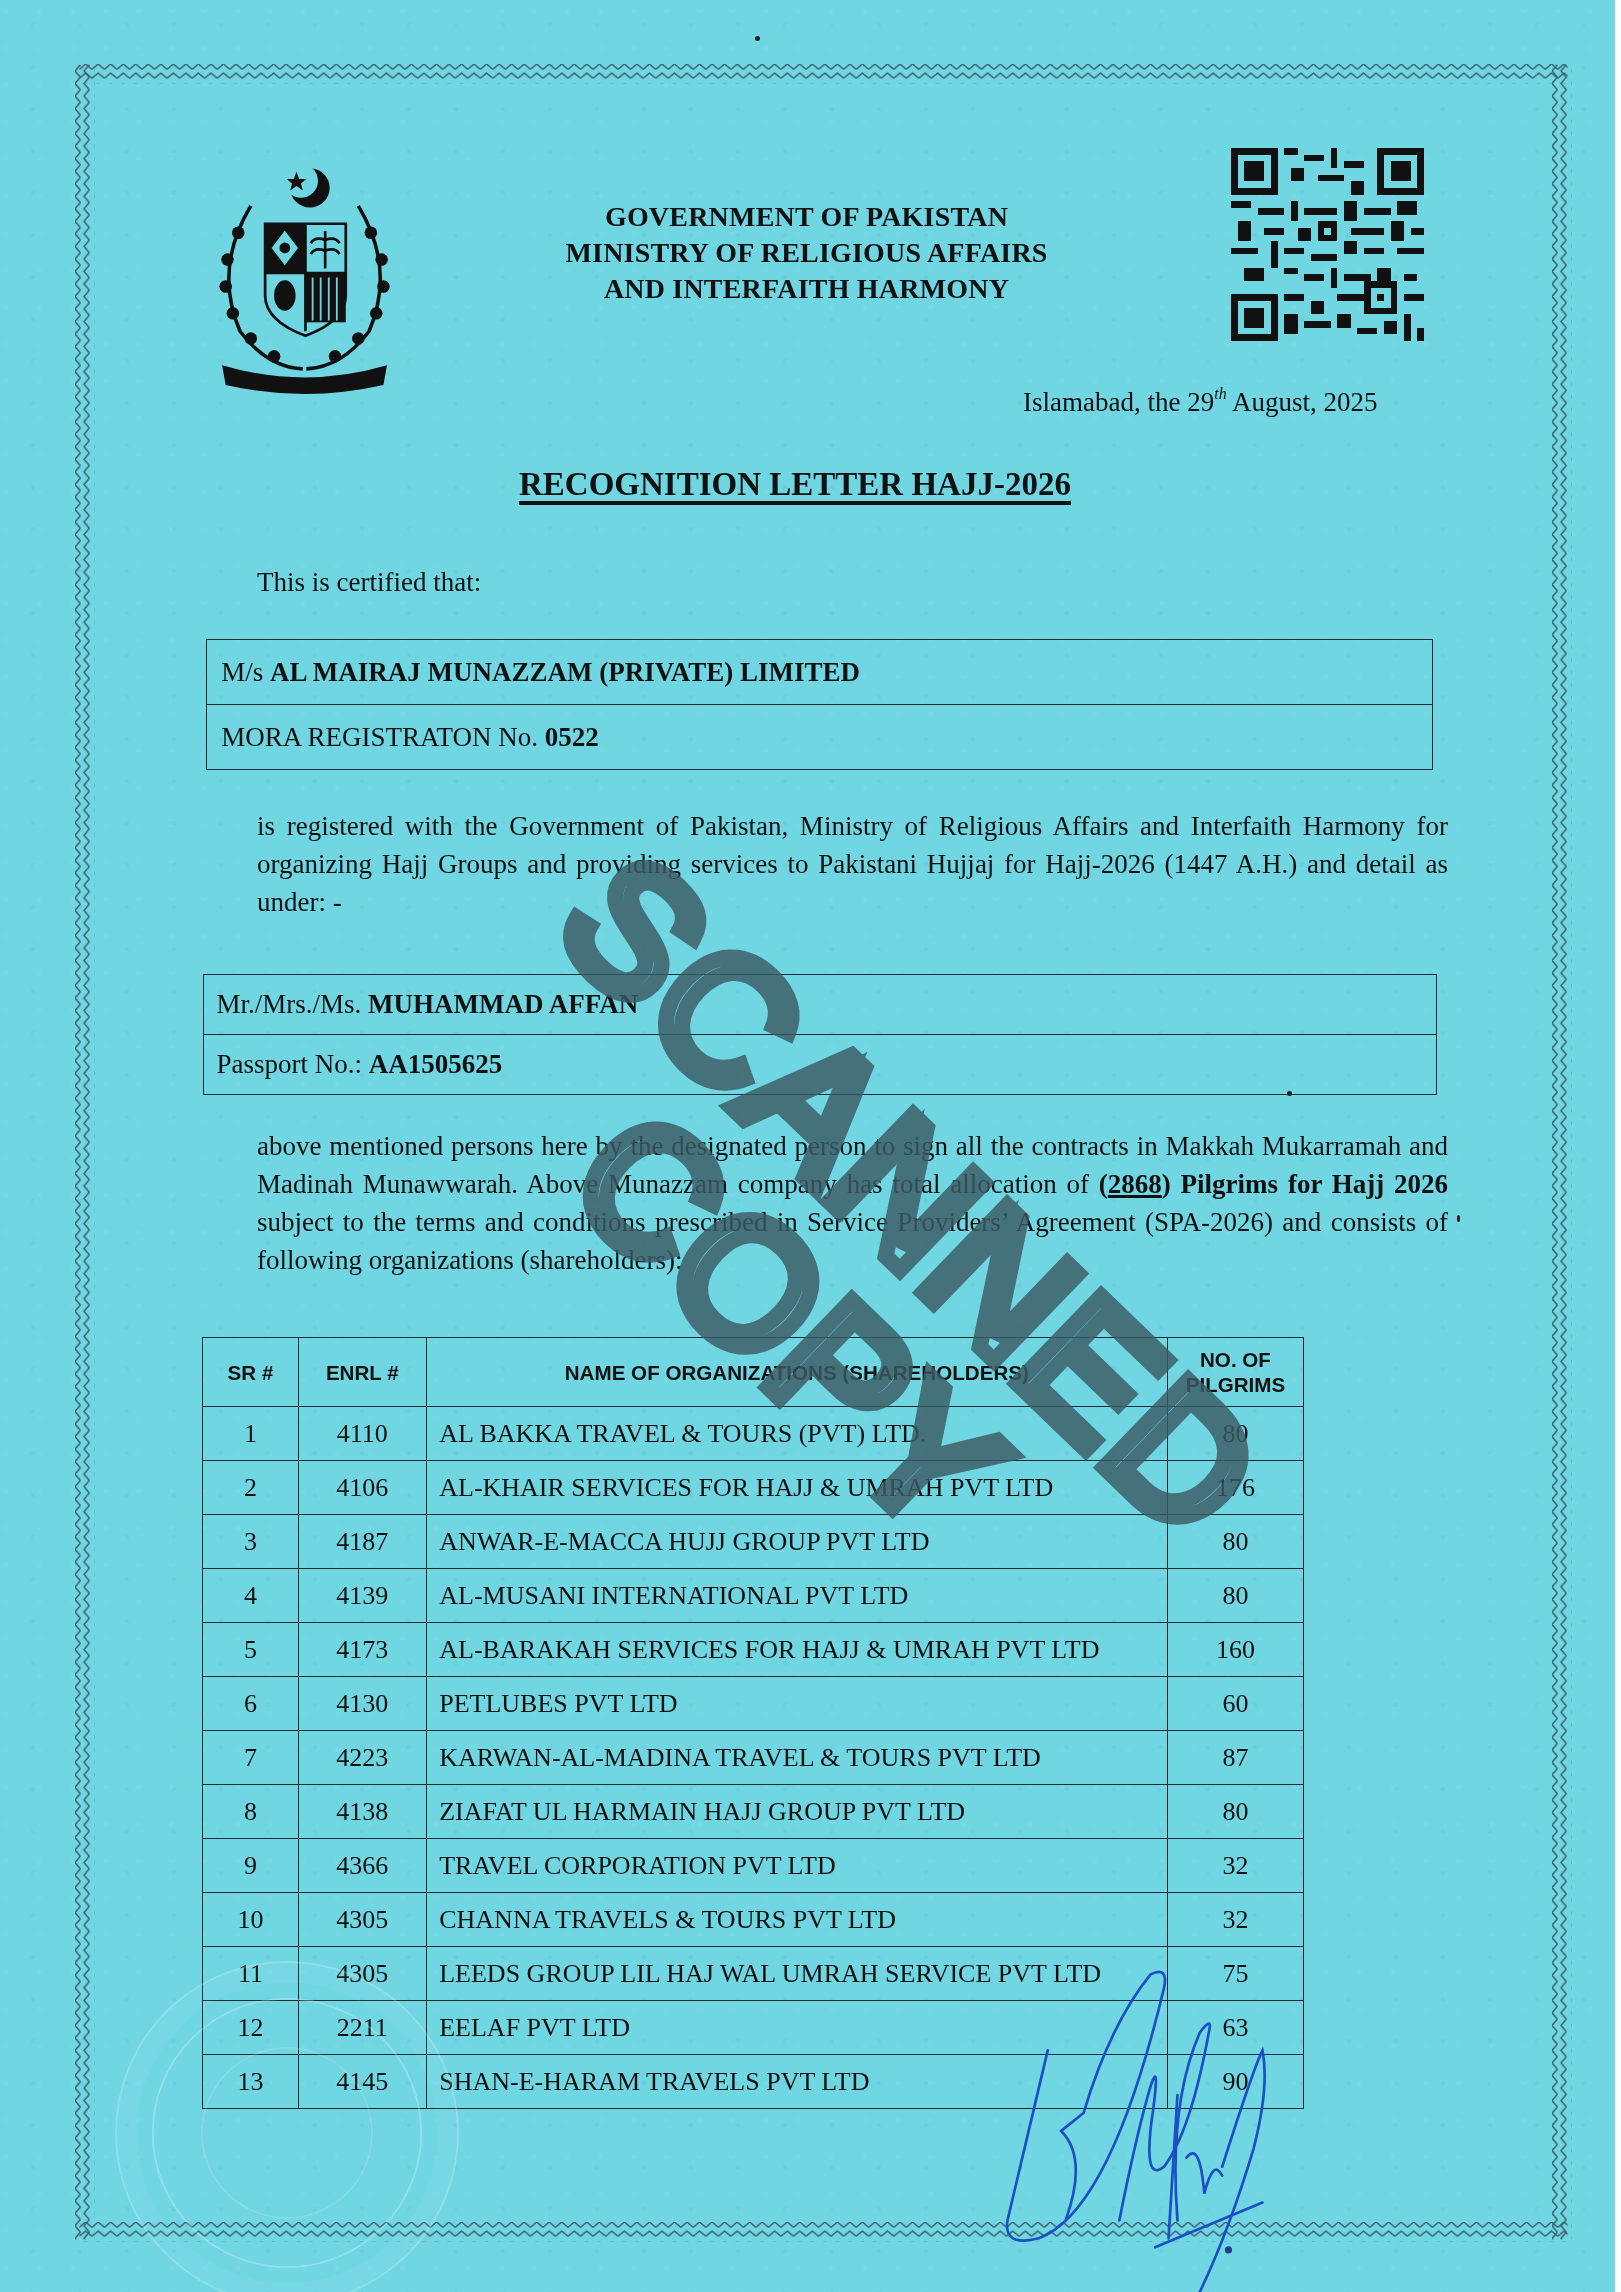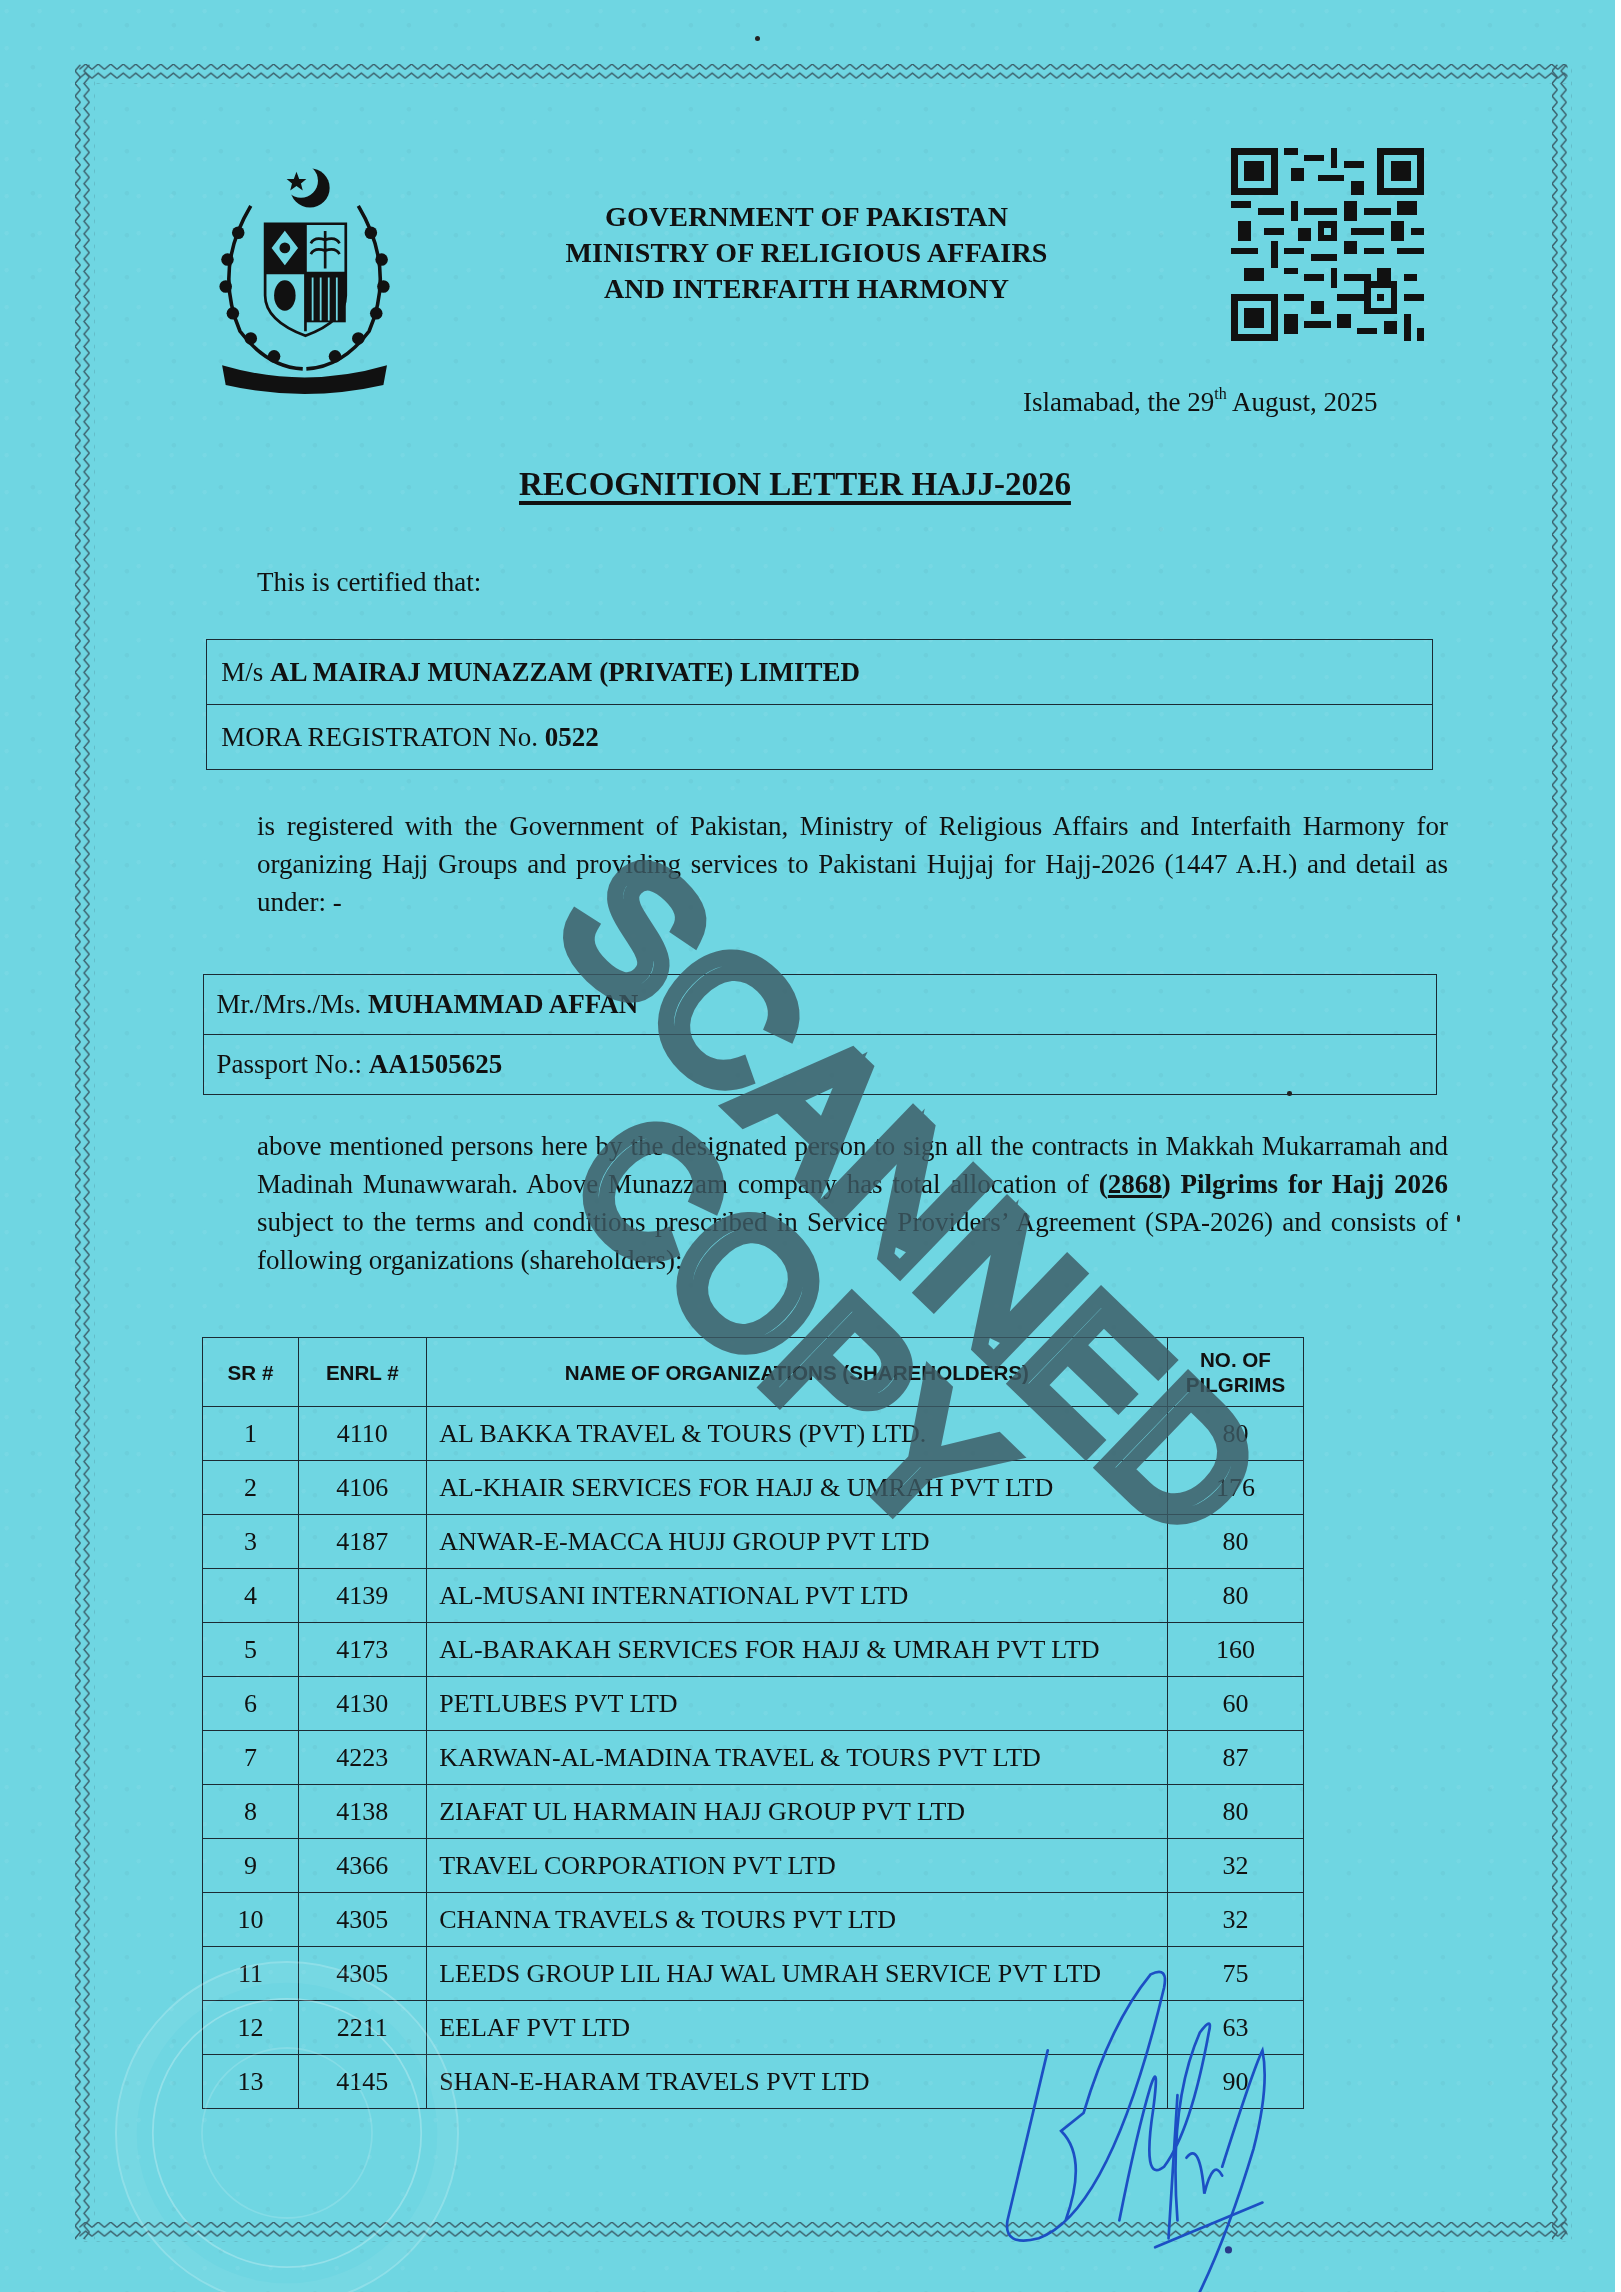--- a/index.html
+++ b/index.html
@@ -28,21 +28,21 @@
   .emblem { position:absolute; left:204px; top:161px; width:202px; height:233px; }
   .qr { position:absolute; left:1229px; top:148px; width:197px; height:193px; }
 
   .header {
     position:absolute; left:502px; top:199px; width:609px; text-align:center;
     font-weight:bold; font-size:28px; line-height:36px; letter-spacing:0.2px;
   }
   .dateline {
     position:absolute; left:1023px; top:387px; font-size:27px;
   }
-  .dateline sup { font-size:16px; vertical-align:top; position:relative; top:-1.8px; }
+  .dateline sup { font-size:16px; vertical-align:top; position:relative; top:-1.8px;font-style:italic; }
 
   .title {
     position:absolute; left:519px; top:466px; font-size:33px; font-weight:bold;
     text-decoration:underline; text-decoration-thickness:3.6px; text-underline-offset:6.3px;
   }
   .text { position:absolute; font-size:27px; line-height:36px; text-align:justify;margin-left:36px; }
   .certified { left:221px; top:564px; }
 
   .boxtable {
     position:absolute; border-collapse:collapse; font-size:27px;

